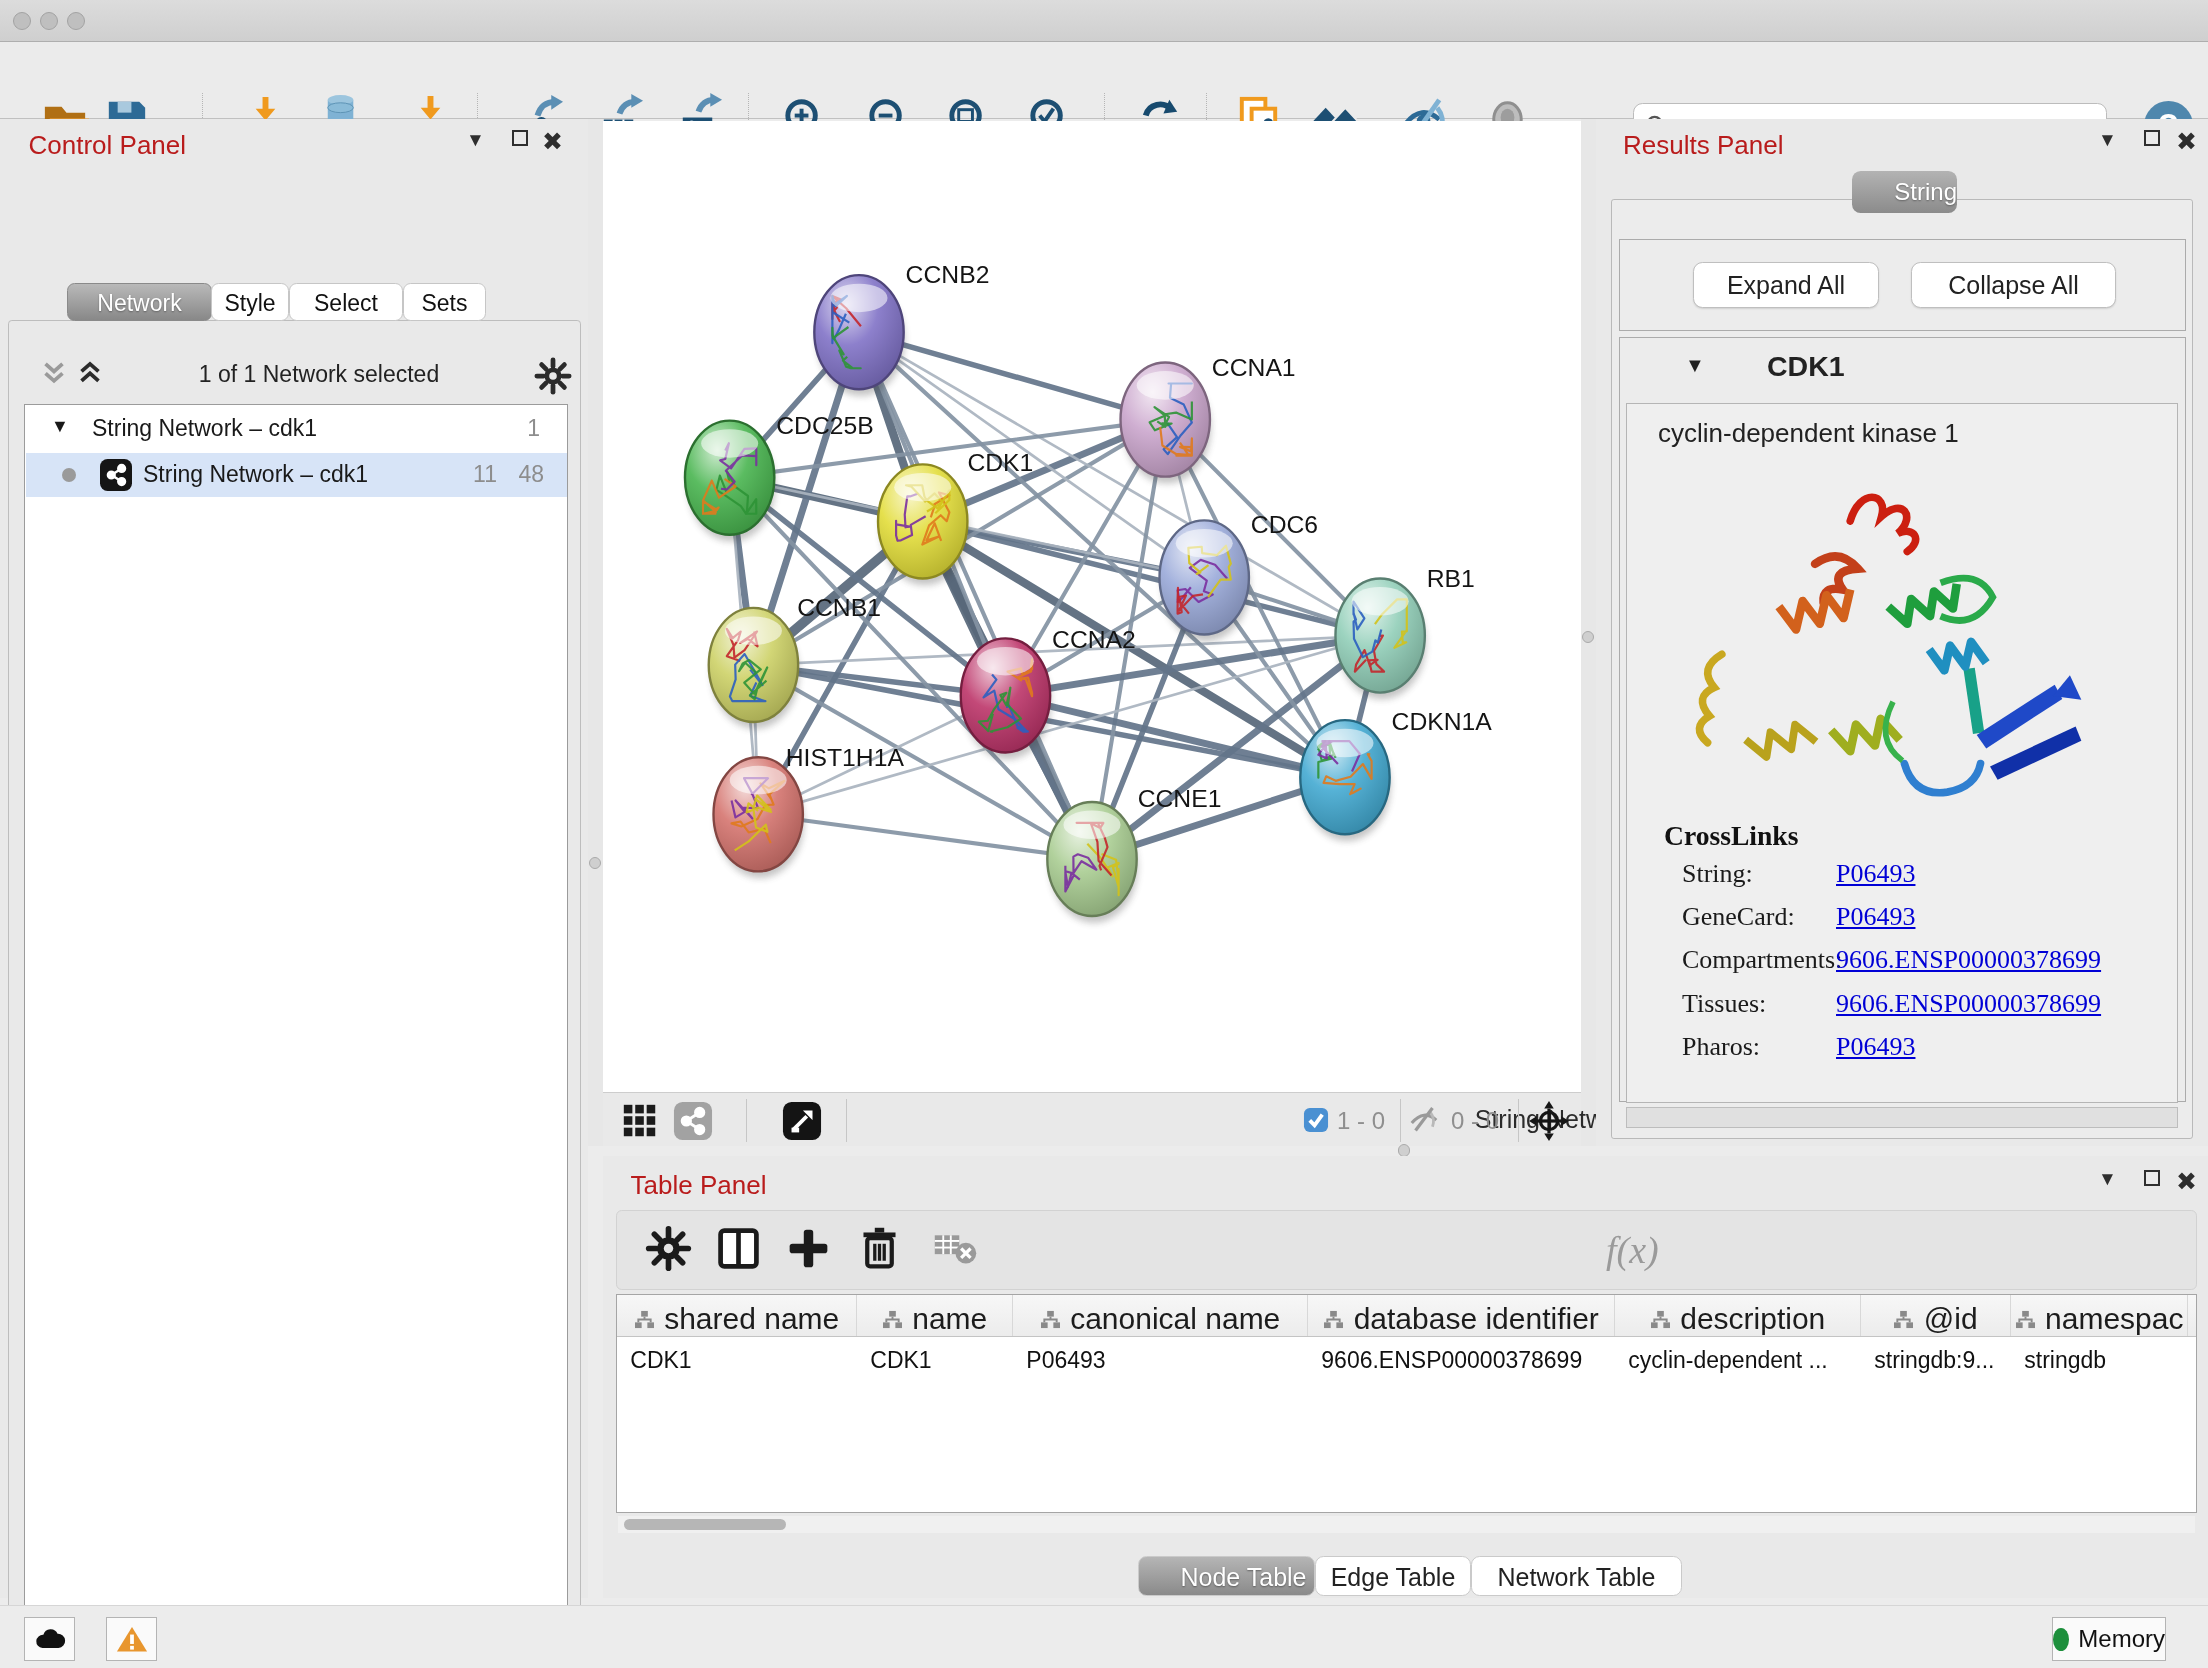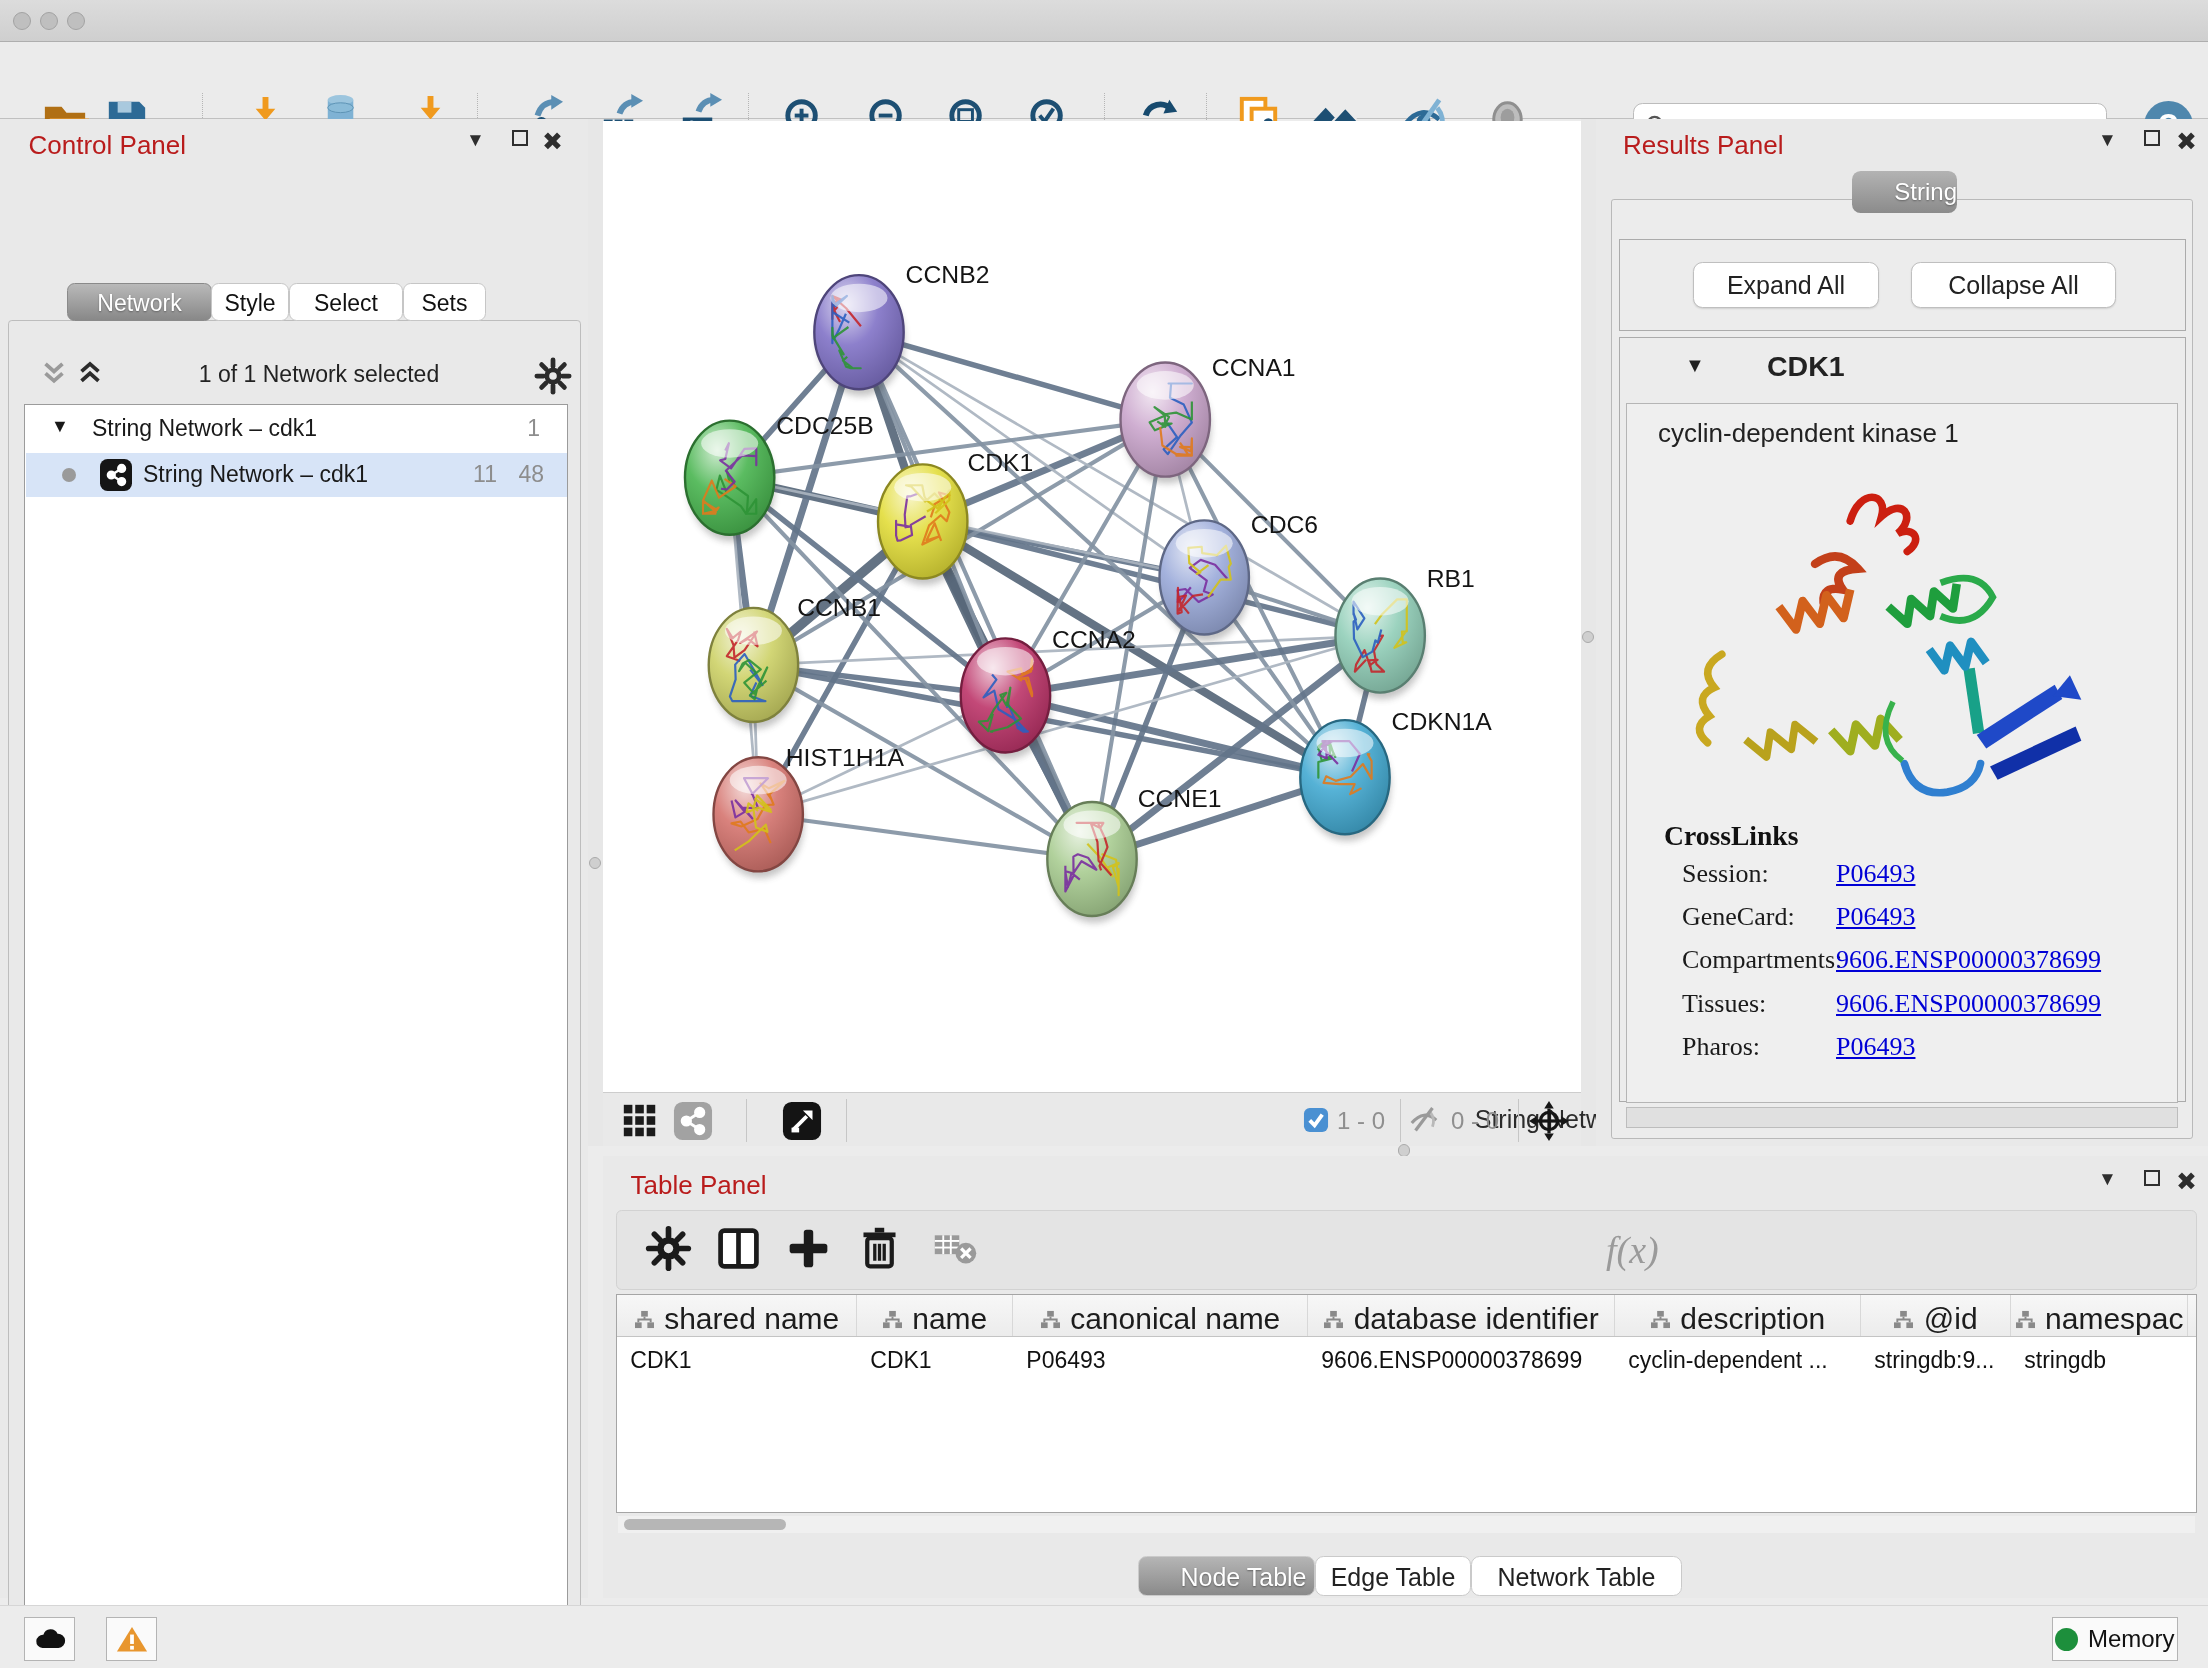--- a/index.html
+++ b/index.html
@@ -601,21 +601,21 @@
   <path d="M262,315 q10,35 45,30 q30,-5 35,-30" stroke="#2f7fd0" stroke-width="8" fill="none" stroke-linecap="round"></path>
   <polygon points="338,285 420,232 428,247 348,299" fill="#1f49c8"></polygon>
   <polygon points="436,222 448,248 418,244" fill="#1f49c8"></polygon>
   <polygon points="352,318 442,276 448,291 360,332" fill="#1030a8"></polygon>
   <path d="M250,250 q-20,40 10,62" stroke="#38b24c" stroke-width="6" fill="none"></path>
 </svg>
 
 <span class="xl-title">CrossLinks</span>
 <div id="xlinks">
     <div class="xrow" style="top: 859px;">
-      <span class="xlab">Session:</span>
+      <span class="xlab">String:</span>
       <a href="#">P06493</a>
     </div>
     <div class="xrow" style="top: 902px;">
       <span class="xlab">GeneCard:</span>
       <a href="#">P06493</a>
     </div>
     <div class="xrow" style="top: 945px;">
       <span class="xlab">Compartments:</span>
       <a href="#">9606.ENSP00000378699</a>
     </div>
@@ -772,18 +772,18 @@
         <path d="M10 22 a7 7 0 0 1 1-14 a8 8 0 0 1 15-1 a6.5 6.5 0 0 1 1 15z" fill="#111"></path>
       </svg>
     </div>
   <div class="sbtn" style="left:106px;width:51px">
       <svg width="32" height="28.5" viewBox="0 0 34 30">
         <polygon points="17,2 33,28 1,28" fill="#e8962e"></polygon>
         <rect x="15" y="10" width="4" height="10" fill="#fff"></rect>
         <rect x="15" y="22" width="4" height="4" fill="#fff"></rect>
       </svg>
     </div>
-  <div class="sbtn" style="left:2052px;width:126px">
+  <div class="sbtn" style="left:2052px;width:114px">
     <span class="memdot"></span>
     <span class="memlabel">Memory</span>
   </div>
 </div>
 
 
 </body></html>

